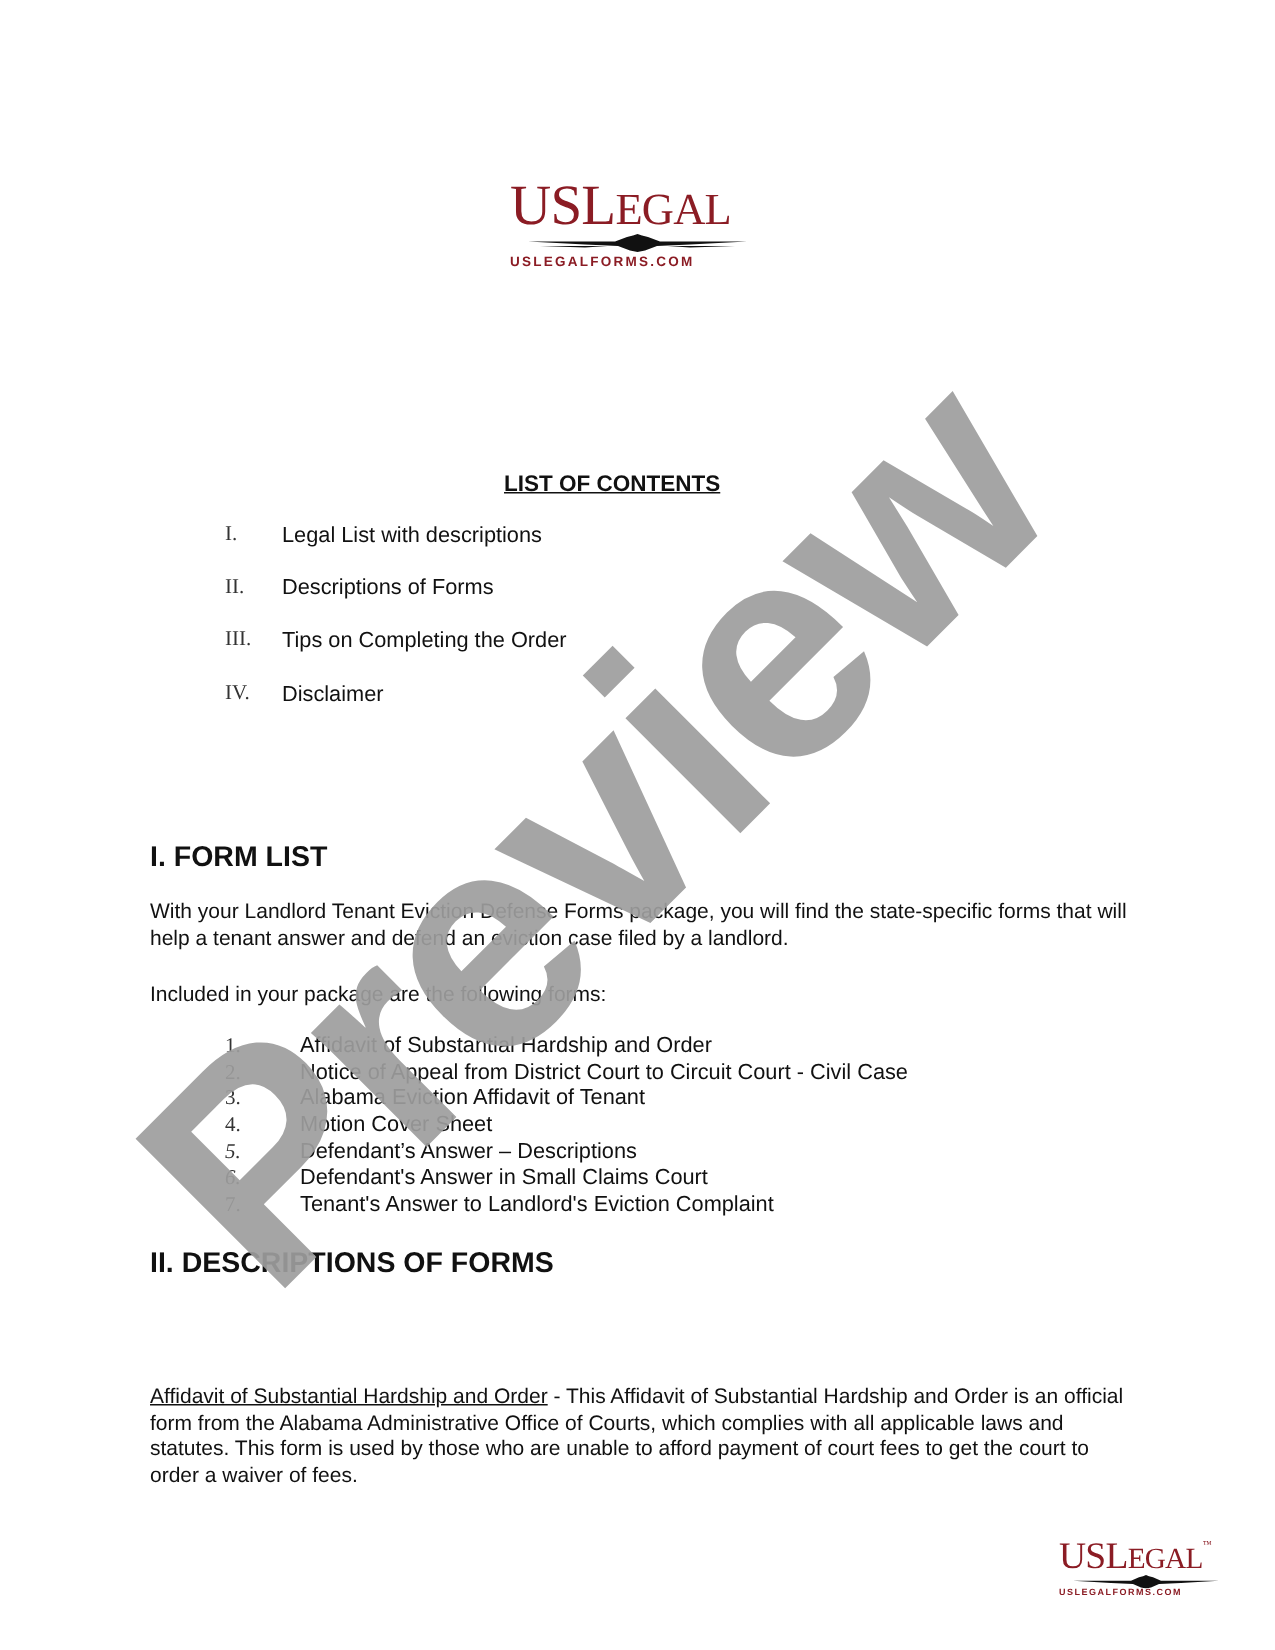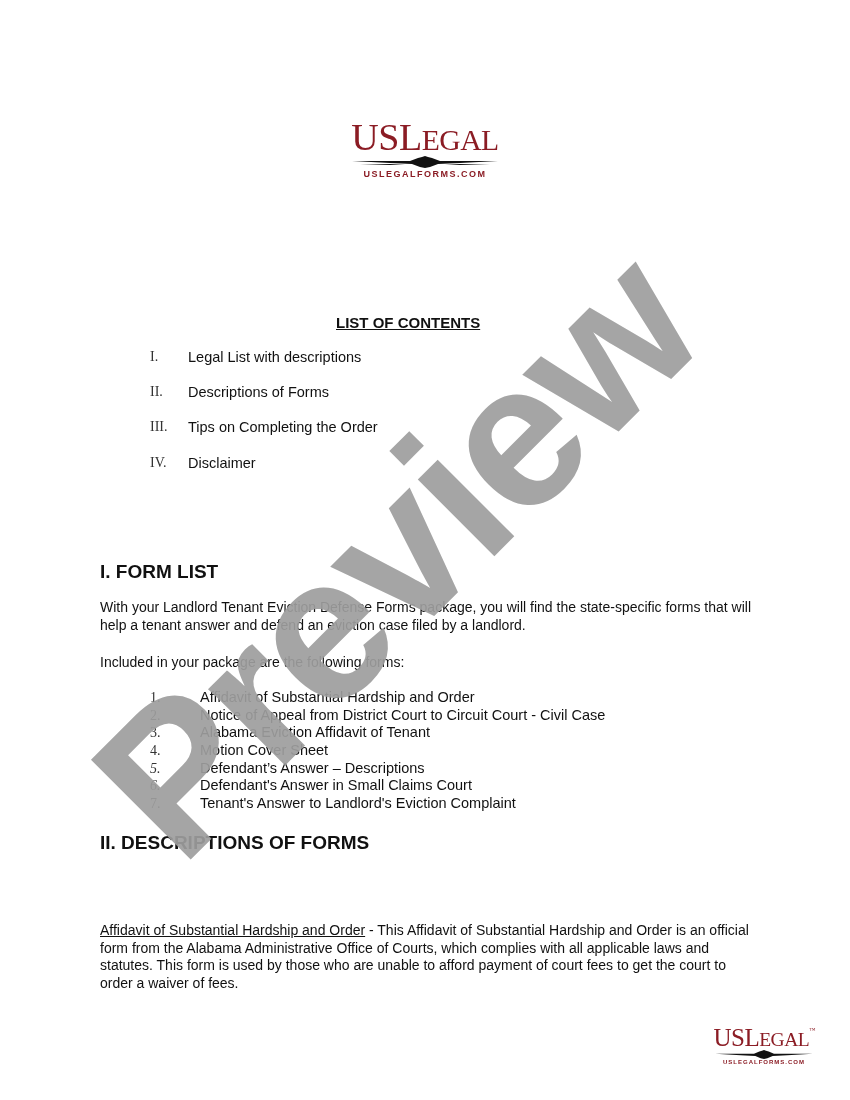--- a/index.html
+++ b/index.html
@@ -2,21 +2,21 @@
 <html><head>
   <meta charset="utf-8">
   <style>
     * { margin: 0; padding: 0; box-sizing: border-box; }
     html, body { width: 850px; height: 1100px; background: #ffffff; overflow: hidden; }
     body { position: relative; font-family: "Liberation Sans", sans-serif; color: #111; }
 
     .page { position: absolute; left: 0; top: 0; width: 850px; height: 1100px; background: #fff; }
 
     
-    .logo { position: absolute; text-align: center; }
+    .logo { position: absolute; }
     .logo-top { left: 340px; top: 118px; width: 170px; }
     .logo-word { font-family: "Liberation Serif", serif; color: #8b1c24; letter-spacing: -0.5px; line-height: 1; }
     .logo-top .logo-word { font-size: 38px; }
     .logo-word .big { font-size: 1em; }
     .logo-word .small { font-size: 0.78em; }
     .logo-wing { display: block; margin: 0 auto; }
     .logo-url { font-family: "Liberation Sans", sans-serif; color: #8b1c24; font-weight: bold; letter-spacing: 1.5px; }
     .logo-top .logo-url { font-size: 9px; margin-top: 1px; }
 
     .logo-bottom { left: 706px; top: 1025px; width: 116px; }

